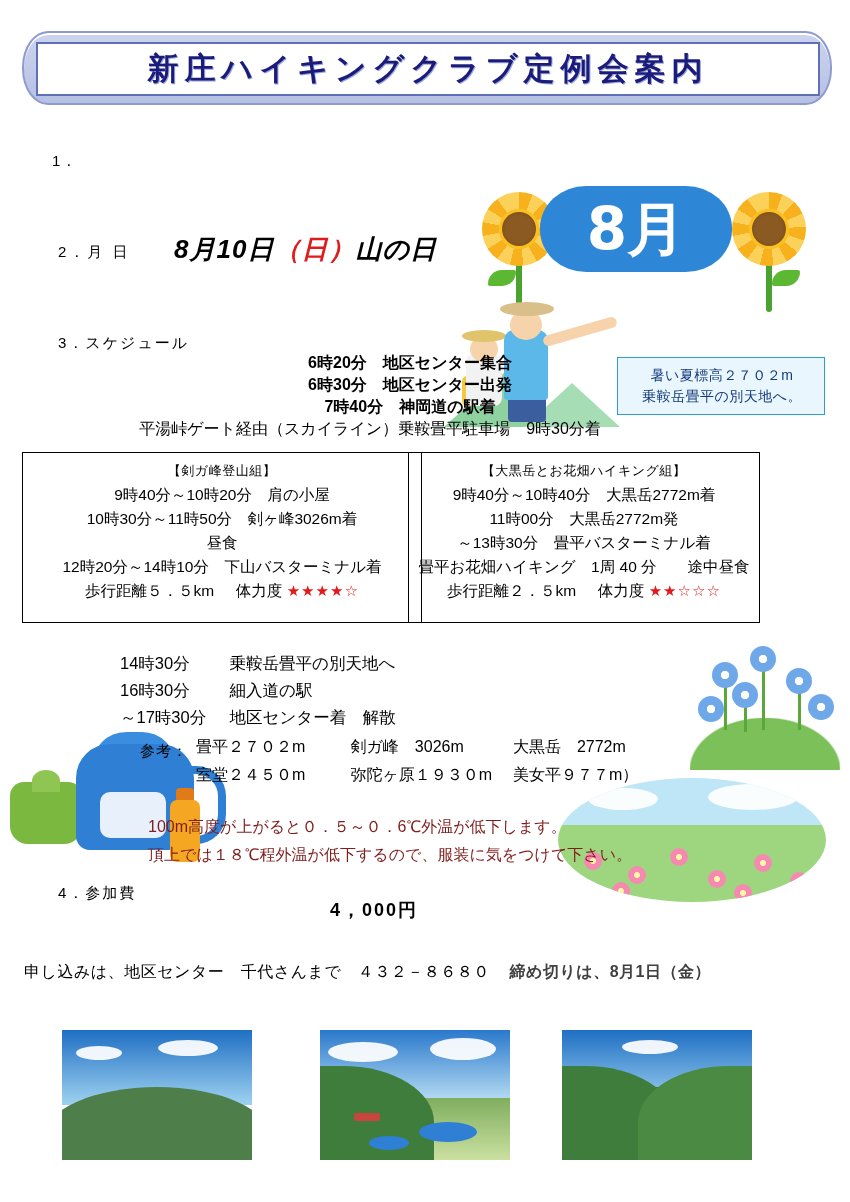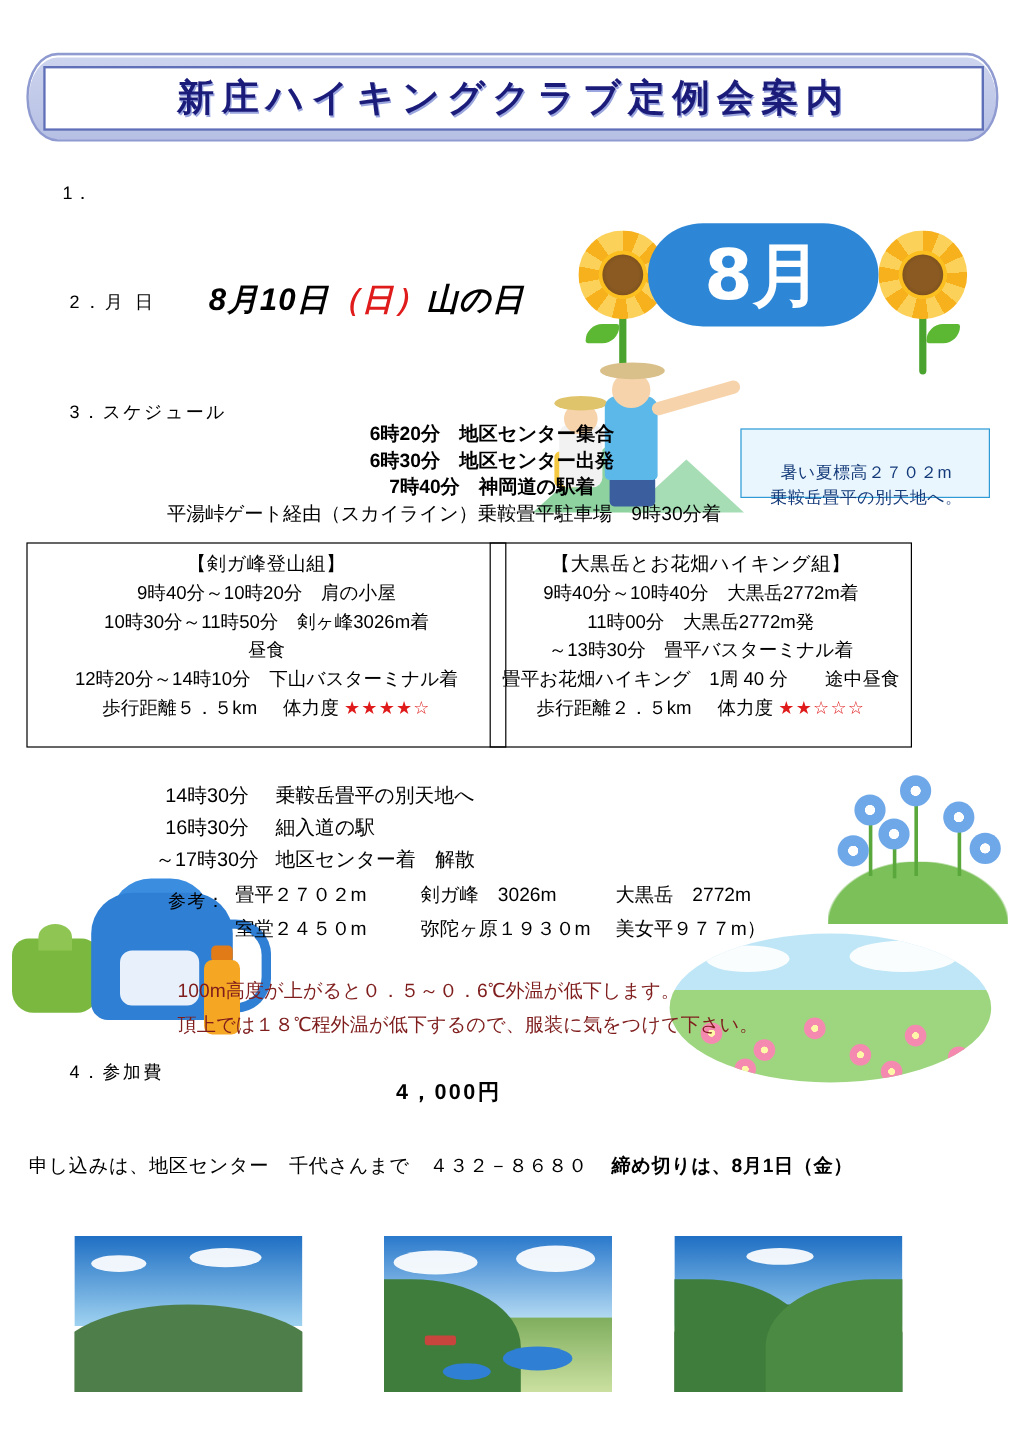--- a/index.html
+++ b/index.html
@@ -8,21 +8,21 @@
     background:#ffffff;
     font-family:"Liberation Sans", sans-serif;
     color:#000;
     position:relative;
     overflow:hidden;
   }
   .page { position:relative; width:850px; height:1202px; }
 
   
   .title-wrap {
-    position:absolute; left:22px; top:44px; width:806px; height:70px;
+    position:absolute; left:22px; top:31px; width:806px; height:70px;
     background:linear-gradient(#cdd4ee,#b6c0e4);
     border:2px solid #8e9ad0;
     border-radius:26px/36px;
     box-shadow:0 2px 0 #ffffff inset;
   }
   .title-inner {
     position:absolute; left:12px; top:9px; width:780px; height:50px;
     background:#ffffff;
     border:2px solid #5f6fb8;
     display:flex; align-items:center; justify-content:center;
@@ -62,44 +62,44 @@
   }
   .sched-top div { white-space:nowrap; }
   .sched-top .r1 { text-align:center; padding-left:80px;font-weight:bold;}
   .sched-top .r4 { text-align:center; }
 
   
   .callout {
     position:absolute; left:617px; top:357px; width:208px; height:58px;
     border:1px solid #2e9bd6; background:#e9f6fd;
     font-size:14px; color:#143a7a; line-height:21px;
-    padding:25px 6px 0 8px; box-sizing:border-box; text-align:center;
+    padding:7px 6px 0 8px; box-sizing:border-box; text-align:center;
     letter-spacing:0.5px;
   }
 
   
   .gbox {
     position:absolute; top:452px; height:171px;
     border:1px solid #000; box-sizing:border-box;
     font-size:15.5px; line-height:24px; text-align:center;
     padding-top:6px;
   }
   .gbox-left  { left:22px;  width:400px; }
   .gbox-right { left:408px; width:352px; }
-  .gbox .hd { font-size:16px; letter-spacing:0.5px; }
+  .gbox .hd { font-size:13px; letter-spacing:0.5px; }
   .gbox div { white-space:nowrap; }
   .stars { color:#e01b1b; letter-spacing:1px; font-size:15px; }
 
   
   .sched-bot {
     position:absolute; left:120px; top:650px; width:470px;
     font-size:16.5px; line-height:27px;
   }
   .sched-bot div { white-space:nowrap; }
-  .sched-bot .t { display:inline-block; width:105px;text-align:center; }
+  .sched-bot .t { display:inline-block; width:105px; }
 
   .ref {
     position:absolute; left:140px; top:742px; font-size:15px; letter-spacing:1px;
   }
   .ref-rows {
     position:absolute; left:196px; top:733px; font-size:16px; line-height:28px;
   }
   .ref-rows div { white-space:nowrap; }
   .ref-rows .c2 { display:inline-block; width:150px; }
   .ref-rows .c3 { display:inline-block; width:158px; }
@@ -113,21 +113,21 @@
   .fee-label { left:58px; top:884px; letter-spacing:2px; }
   .fee-value {
     position:absolute; left:330px; top:898px;
     font-size:18px; font-weight:bold; letter-spacing:2px;
   }
 
   .apply {
     position:absolute; left:24px; top:962px;
     font-size:16px; letter-spacing:0.5px; white-space:nowrap;
   }
-  .apply .dl { color:#000000; font-weight:bold; }
+  .apply .dl { color:#404040; font-weight:bold; }
 
   
   
   .aug-badge {
     position:absolute; left:540px; top:186px; width:192px; height:86px;
     background:#2e87d6; border-radius:46px/42px;
   }
   .aug-badge span {
     position:absolute; left:0; top:3px; width:192px; text-align:center;
     font-family:"DejaVu Sans", sans-serif;

